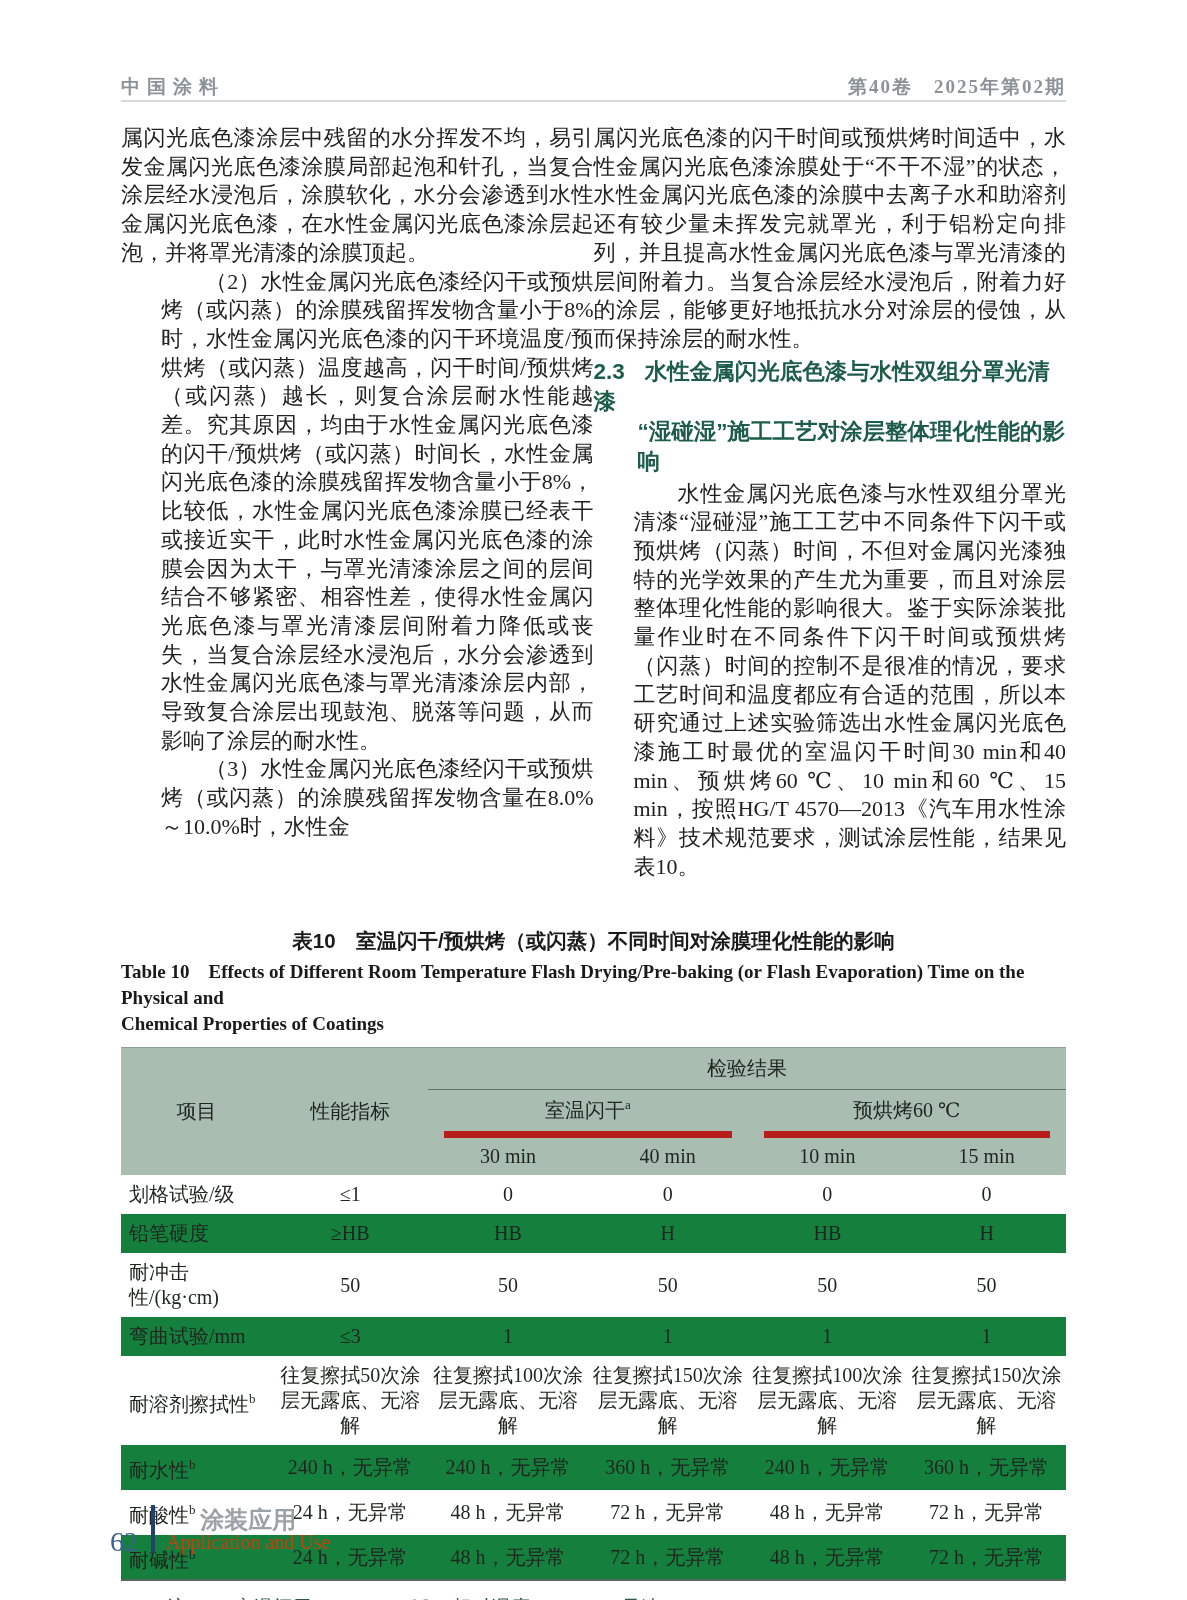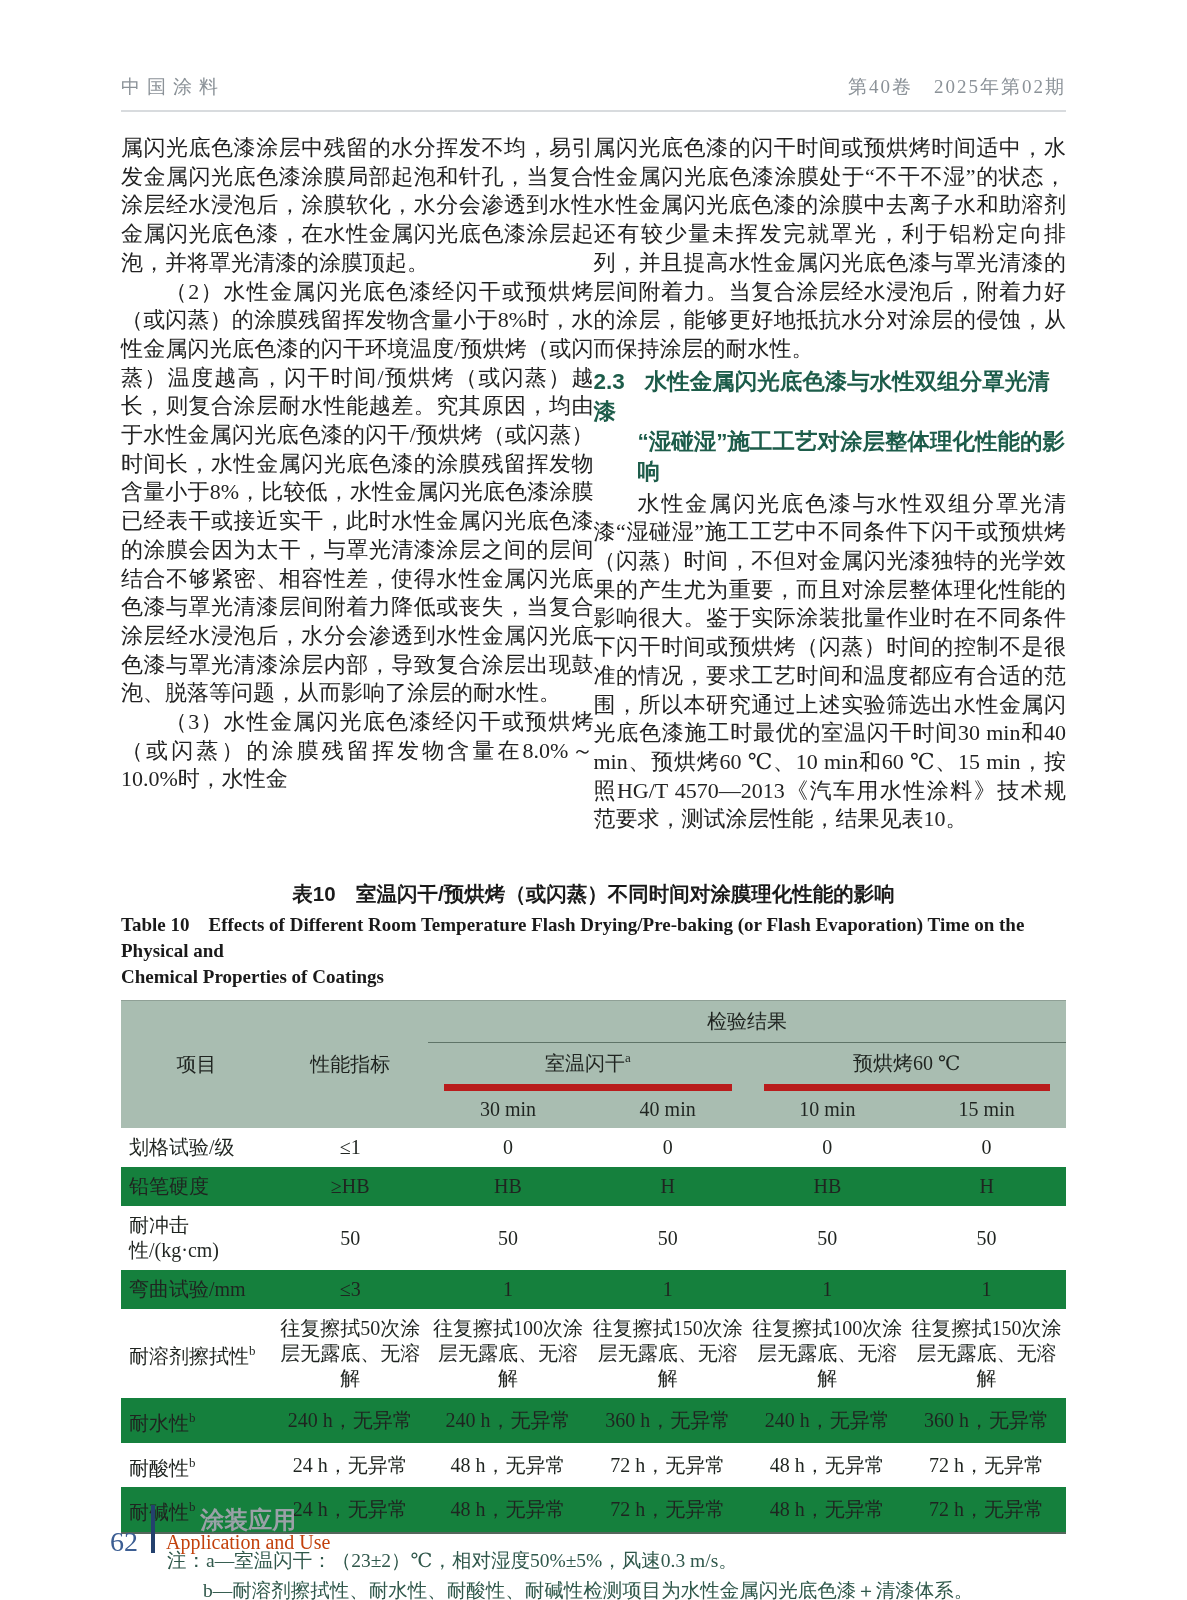--- a/index.html
+++ b/index.html
@@ -3,28 +3,28 @@
 <meta charset="utf-8">
 <style>
   html,body{margin:0;padding:0;background:#e8e8e8;}
   .page{
     width:1187px;height:1600px;background:#ffffff;margin:0 auto;
     box-sizing:border-box;padding:74px 121px 0 121px;position:relative;overflow:hidden;
     font-family:"Liberation Serif","DejaVu Serif",serif;color:#222;
   }
   
   .runhead{display:flex;justify-content:space-between;align-items:flex-end;
-    color:#8b9298;font-size:19px;padding-bottom:10px;border-bottom:2px solid #d8dbde;}
+    color:#8b9298;font-size:19px;border-bottom:2px solid #d8dbde;font-weight:bold;}
   .runhead .journal{letter-spacing:7px;}
   .runhead .issue{letter-spacing:2px;}
   
   .cols{display:flex;margin-top:22px;}
   .col{flex:1 1 0;min-width:0;}
   .para{font-size:22px;line-height:28.7px;text-align:justify;margin:0;}
-  .para.indent{text-indent:2em;}
+  .para.indent{text-indent:2em;margin-left:40px;}
   .sec-head{font-family:"Liberation Sans","DejaVu Sans",sans-serif;font-weight:bold;
     color:#1d5c4a;font-size:22.5px;line-height:30px;margin:3px 0 3px 0;}
   .sec-head .num{margin-right:20px;}
   .sec-head .l2{padding-left:44px;}
   
   .tblock{margin-top:46px;}
   .t-title-zh{font-family:"Liberation Sans","DejaVu Sans",sans-serif;font-weight:bold;
     font-size:20.5px;text-align:center;color:#1a1a1a;}
   .t-title-en{font-weight:bold;font-size:19px;line-height:26px;text-align:left;color:#1a1a1a;margin-top:4px;}
   table.data{width:100%;border-collapse:collapse;margin-top:10px;font-size:20px;color:#1f2420;

